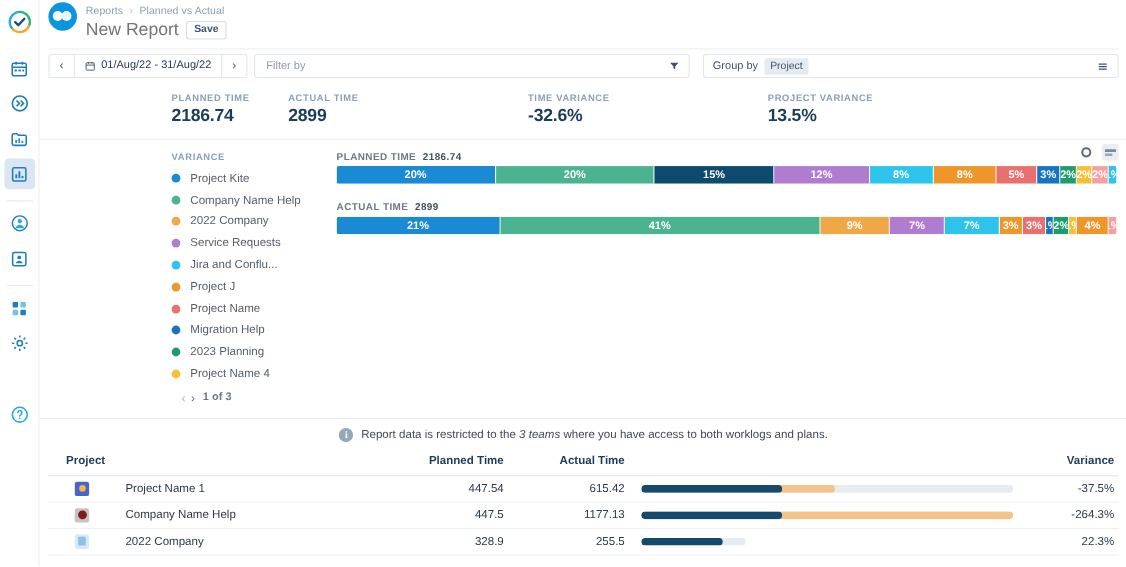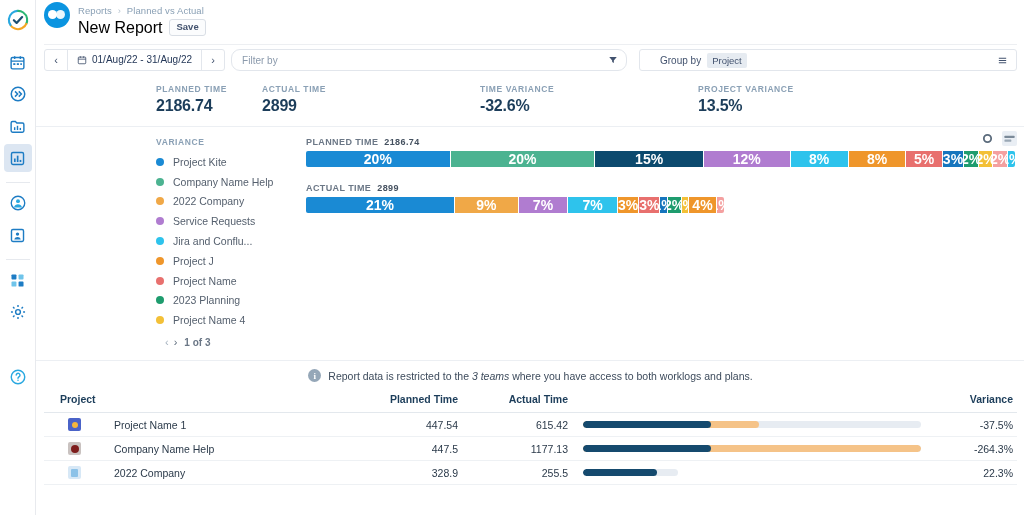--- a/index.html
+++ b/index.html
@@ -43,21 +43,21 @@
     content: ""; position: absolute; top: 8px; width: 9px; height: 9px;
     border-radius: 50%; background: #ffffff;
   }
   .logo::before { left: 4px; }
   .logo::after { left: 12px; background: #ffffff; opacity: .92; }
   .hd-text { display: flex; flex-direction: column; justify-content: center; }
   .crumbs { font-size: 9.5px; color: #8aa0b5; line-height: 12px; letter-spacing: .1px; }
   .crumbs .sep { margin: 0 3px; color: #b4c2cf; }
   .crumb-link { color: #8aa0b5; }
   .titlerow { display: flex; align-items: center; gap: 7px; margin-top: 1px; }
-  .rep-title { font-size: 16px; color: #000000; font-weight: 400; line-height: 19px; }
+  .rep-title { font-size: 16px; color: #737373; font-weight: 400; line-height: 19px; }
   .save-btn {
     font-size: 9.5px; font-weight: bold; color: #42526e;
     border: 1px solid #d9dee5; background: #fbfcfd;
     border-radius: 3px; padding: 2px 6px 3px 6px; line-height: 10px;
   }
 
   
   .toolbar {
     margin: 4px 8px 0 8px; height: 26px; display: flex; align-items: stretch;
     border-top: 1px solid #edeff2; padding-top: 4px;
@@ -72,26 +72,26 @@
     width: 22px; height: 20px; display: flex; align-items: center; justify-content: center;
     color: #42526e; font-size: 11px;
   }
   .tb-div { width: 1px; height: 20px; background: #e2e6ec; }
   .daterange-label {
     display: flex; align-items: center; gap: 5px;
     font-size: 10px; color: #253858; padding: 0 9px; white-space: nowrap;
   }
   .filterbox {
     flex: 1 1 auto; display: flex; align-items: center; justify-content: space-between;
-    padding: 0 8px 0 10px; margin-right: 12px; border-radius: 9px;
+    padding: 0 8px 0 10px; margin-right: 12px;
   }
   .filter-placeholder { font-size: 10px; color: #8b9aac; }
   .groupbox {
     flex: 0 0 378px; display: flex; align-items: center; justify-content: space-between;
-    padding: 0 8px 0 20px;
+    padding: 0 8px 0 8px;
   }
   .groupby-label { font-size: 10px; color: #42526e; }
   .group-chip {
     font-size: 9.5px; color: #42526e; background: #e6ebf1;
     border-radius: 2px; padding: 2px 5px; margin-left: 6px;
   }
   .tb-left { display: flex; align-items: center; }
 
   
   .metrics {
@@ -118,21 +118,21 @@
   .pager-arrow.on { color: #5e6c7d; }
   .pager-text { font-size: 10px; color: #6b7786; font-weight: bold; margin-left: 2px; }
 
   .bars { flex: 1 1 auto; padding-right: 10px; }
   .bar-block { margin-bottom: 16px; }
   .bar-caption { font-size: 9px; letter-spacing: .4px; color: #6b7786; font-weight: bold; margin-bottom: 4px; }
   .bar-caption .val { margin-left: 6px; color: #44505f; }
   .stack { display: flex; height: 16px; width: 709px; overflow: hidden; }
   .seg {
     height: 16px; display: flex; align-items: center; justify-content: center;
-    font-size: 14px; color: #fff; font-weight: bold; overflow: hidden; white-space: nowrap;
+    font-size: 10px; color: #fff; font-weight: bold; overflow: hidden; white-space: nowrap;
     border-right: 1px solid #fff;
   }
   .seg:first-child { border-top-left-radius: 2px; border-bottom-left-radius: 2px; }
   .seg:last-child { border-right: none; border-top-right-radius: 2px; border-bottom-right-radius: 2px; }
 
   .chart-tools {
     position: absolute; right: 8px; top: 4px; display: flex; gap: 7px; align-items: center;
   }
   .tool-btn { width: 15px; height: 15px; display: flex; align-items: center; justify-content: center; border-radius: 2px; }
   .tool-btn.sel { background: #e9eef4; }
@@ -378,20 +378,24 @@
           <span class="dot" style="background:#2ec3ec"></span>
           <span class="legend-label">Jira and Conflu...</span>
         </div>
         <div class="legend-item">
           <span class="dot" style="background:#ef962b"></span>
           <span class="legend-label">Project J</span>
         </div>
         <div class="legend-item">
           <span class="dot" style="background:#e8706e"></span>
           <span class="legend-label">Project Name</span>
+        </div>
+        <div class="legend-item">
+          <span class="dot" style="background:#1675bd"></span>
+          <span class="legend-label">Migration Help</span>
         </div>
         <div class="legend-item">
           <span class="dot" style="background:#1e9c6e"></span>
           <span class="legend-label">2023 Planning</span>
         </div>
         <div class="legend-item">
           <span class="dot" style="background:#f3c037"></span>
           <span class="legend-label">Project Name 4</span>
         </div>
 
@@ -422,20 +426,21 @@
               <div class="seg" style="background: rgb(46, 195, 236); flex: 0 0 1.02041%;">1%</div>
             </div>
         </div>
 
         <div class="bar-block">
           <div class="bar-caption">
             <span>ACTUAL TIME</span><span class="val">2899</span>
           </div>
           <div class="stack" id="stack-actual">
               <div class="seg" style="background: rgb(26, 138, 212); flex: 0 0 21%;">21%</div>
+              <div class="seg" style="background: rgb(76, 179, 145); flex: 0 0 41%;">41%</div>
               <div class="seg" style="background: rgb(240, 168, 71); flex: 0 0 9%;">9%</div>
               <div class="seg" style="background: rgb(176, 124, 208); flex: 0 0 7%;">7%</div>
               <div class="seg" style="background: rgb(46, 195, 236); flex: 0 0 7%;">7%</div>
               <div class="seg" style="background: rgb(239, 150, 43); flex: 0 0 3%;">3%</div>
               <div class="seg" style="background: rgb(232, 112, 110); flex: 0 0 3%;">3%</div>
               <div class="seg" style="background: rgb(22, 117, 189); flex: 0 0 1%;">1%</div>
               <div class="seg" style="background: rgb(30, 156, 110); flex: 0 0 2%;">2%</div>
               <div class="seg" style="background: rgb(243, 192, 55); flex: 0 0 1%;">1%</div>
               <div class="seg" style="background: rgb(239, 150, 43); flex: 0 0 4%;">4%</div>
               <div class="seg" style="background: rgb(244, 160, 160); flex: 0 0 1%;">1%</div>

